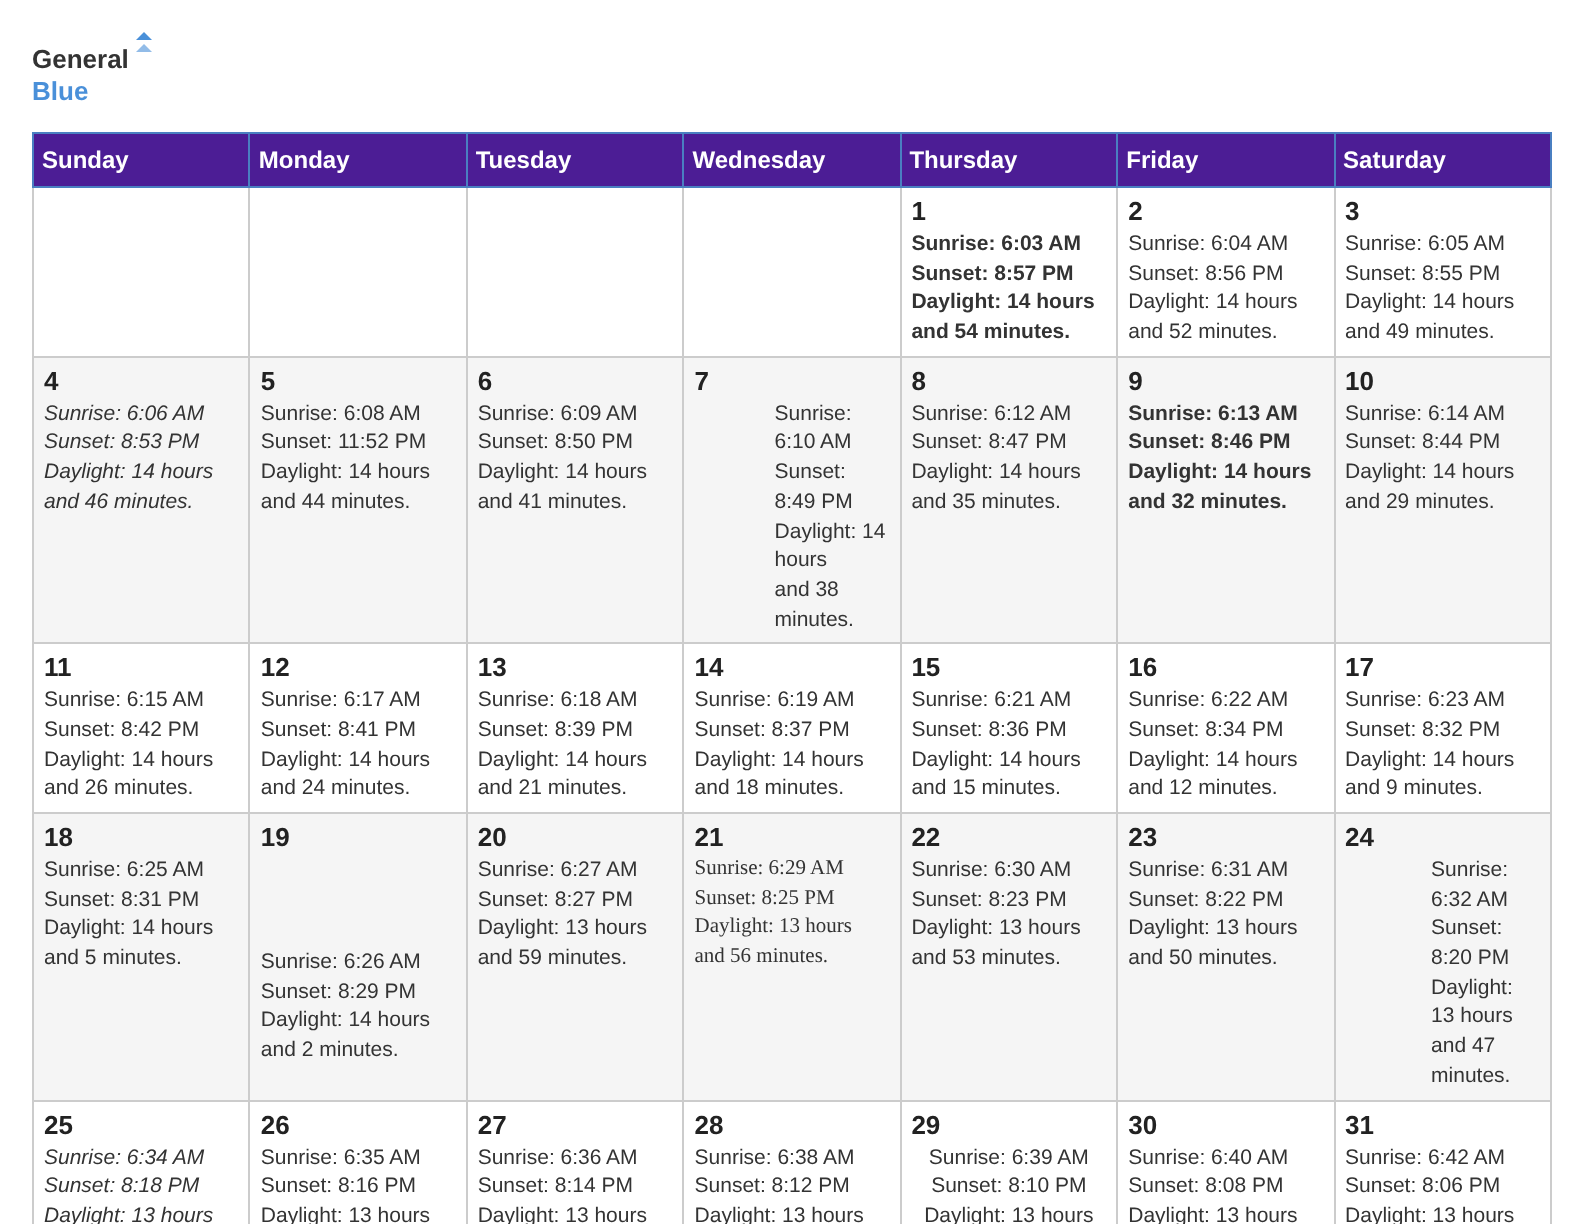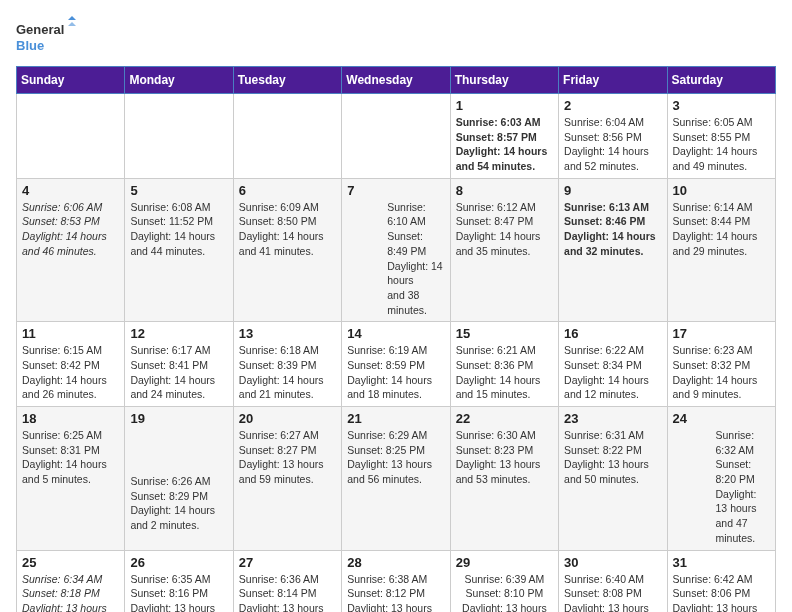--- a/index.html
+++ b/index.html
@@ -198,21 +198,21 @@
         <td>
           <div class="day-num">13</div>
           <div class="day-info" style="white-space: pre-line;">Sunrise: 6:18 AM
 Sunset: 8:39 PM
 Daylight: 14 hours
 and 21 minutes.</div>
         </td>
         <td>
           <div class="day-num">14</div>
           <div class="day-info" style="white-space: pre-line;">Sunrise: 6:19 AM
-Sunset: 8:59 PM
+Sunset: 8:37 PM
 Daylight: 14 hours
 and 18 minutes.</div>
         </td>
         <td>
           <div class="day-num">15</div>
           <div class="day-info" style="white-space: pre-line;">Sunrise: 6:21 AM
 Sunset: 8:36 PM
 Daylight: 14 hours
 and 15 minutes.</div>
         </td>
@@ -248,21 +248,21 @@
         </td>
         <td>
           <div class="day-num">20</div>
           <div class="day-info" style="white-space: pre-line;">Sunrise: 6:27 AM
 Sunset: 8:27 PM
 Daylight: 13 hours
 and 59 minutes.</div>
         </td>
         <td>
           <div class="day-num">21</div>
-          <div class="day-info" style="white-space: pre-line;">Sunrise: 6:29 AM
+          <div class="day-info" style="white-space: pre-line; font-family: Liberation Serif, serif;">Sunrise: 6:29 AM
 Sunset: 8:25 PM
 Daylight: 13 hours
 and 56 minutes.</div>
         </td>
         <td>
           <div class="day-num">22</div>
           <div class="day-info" style="white-space: pre-line;">Sunrise: 6:30 AM
 Sunset: 8:23 PM
 Daylight: 13 hours
 and 53 minutes.</div>

